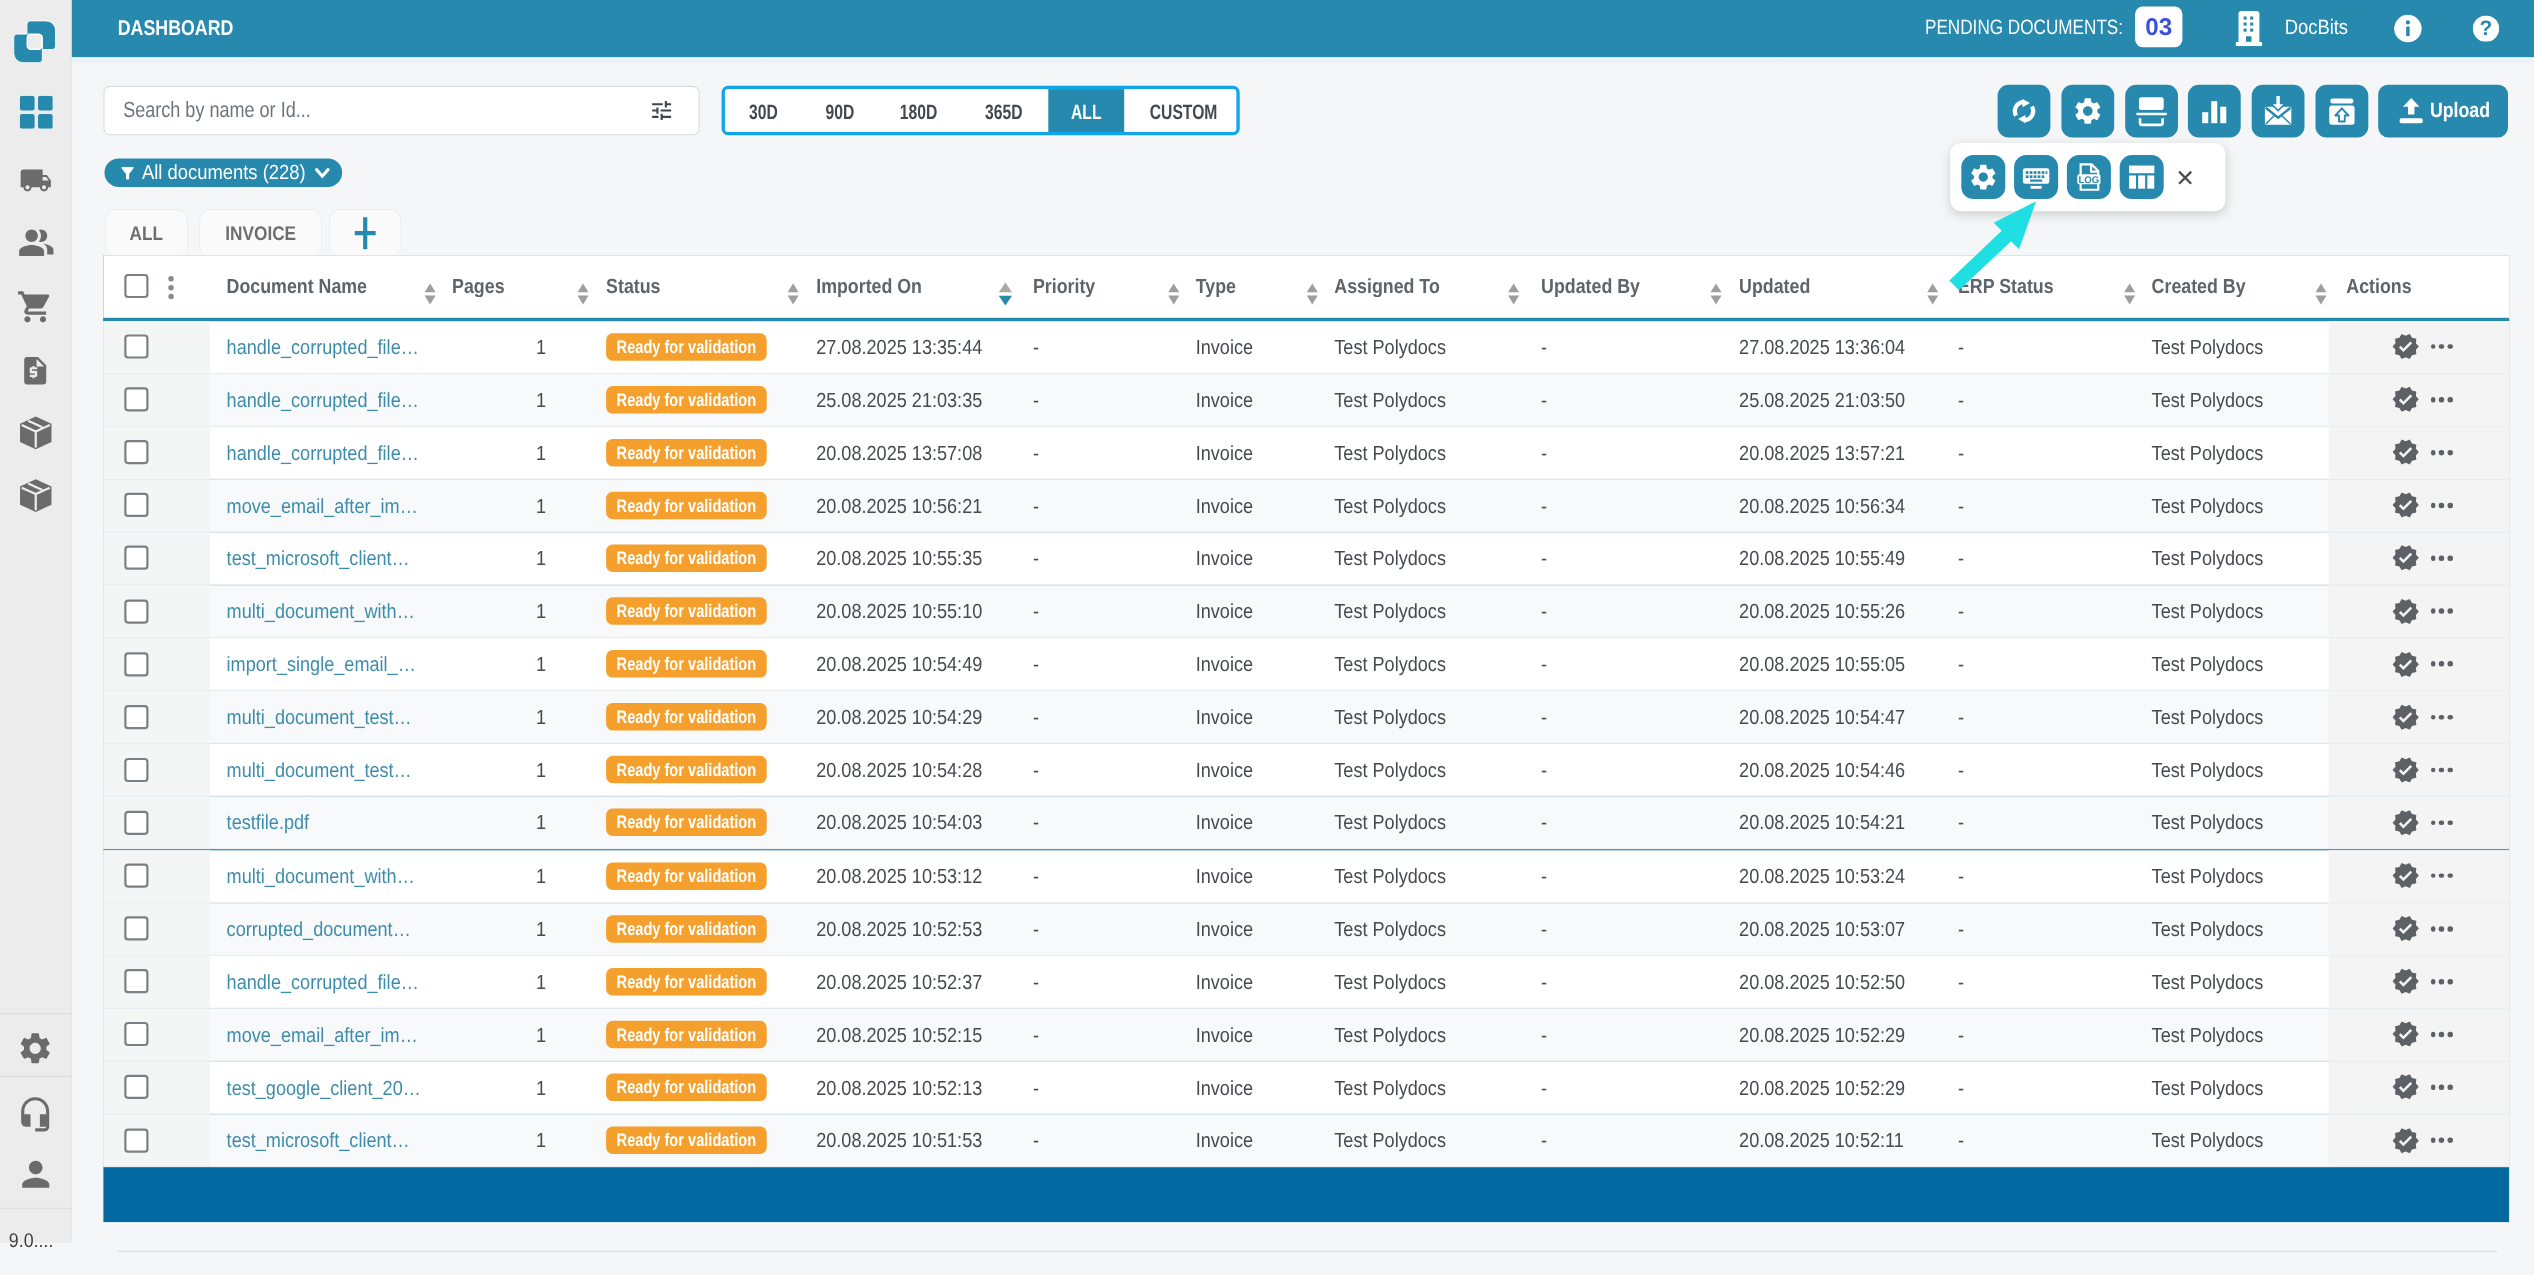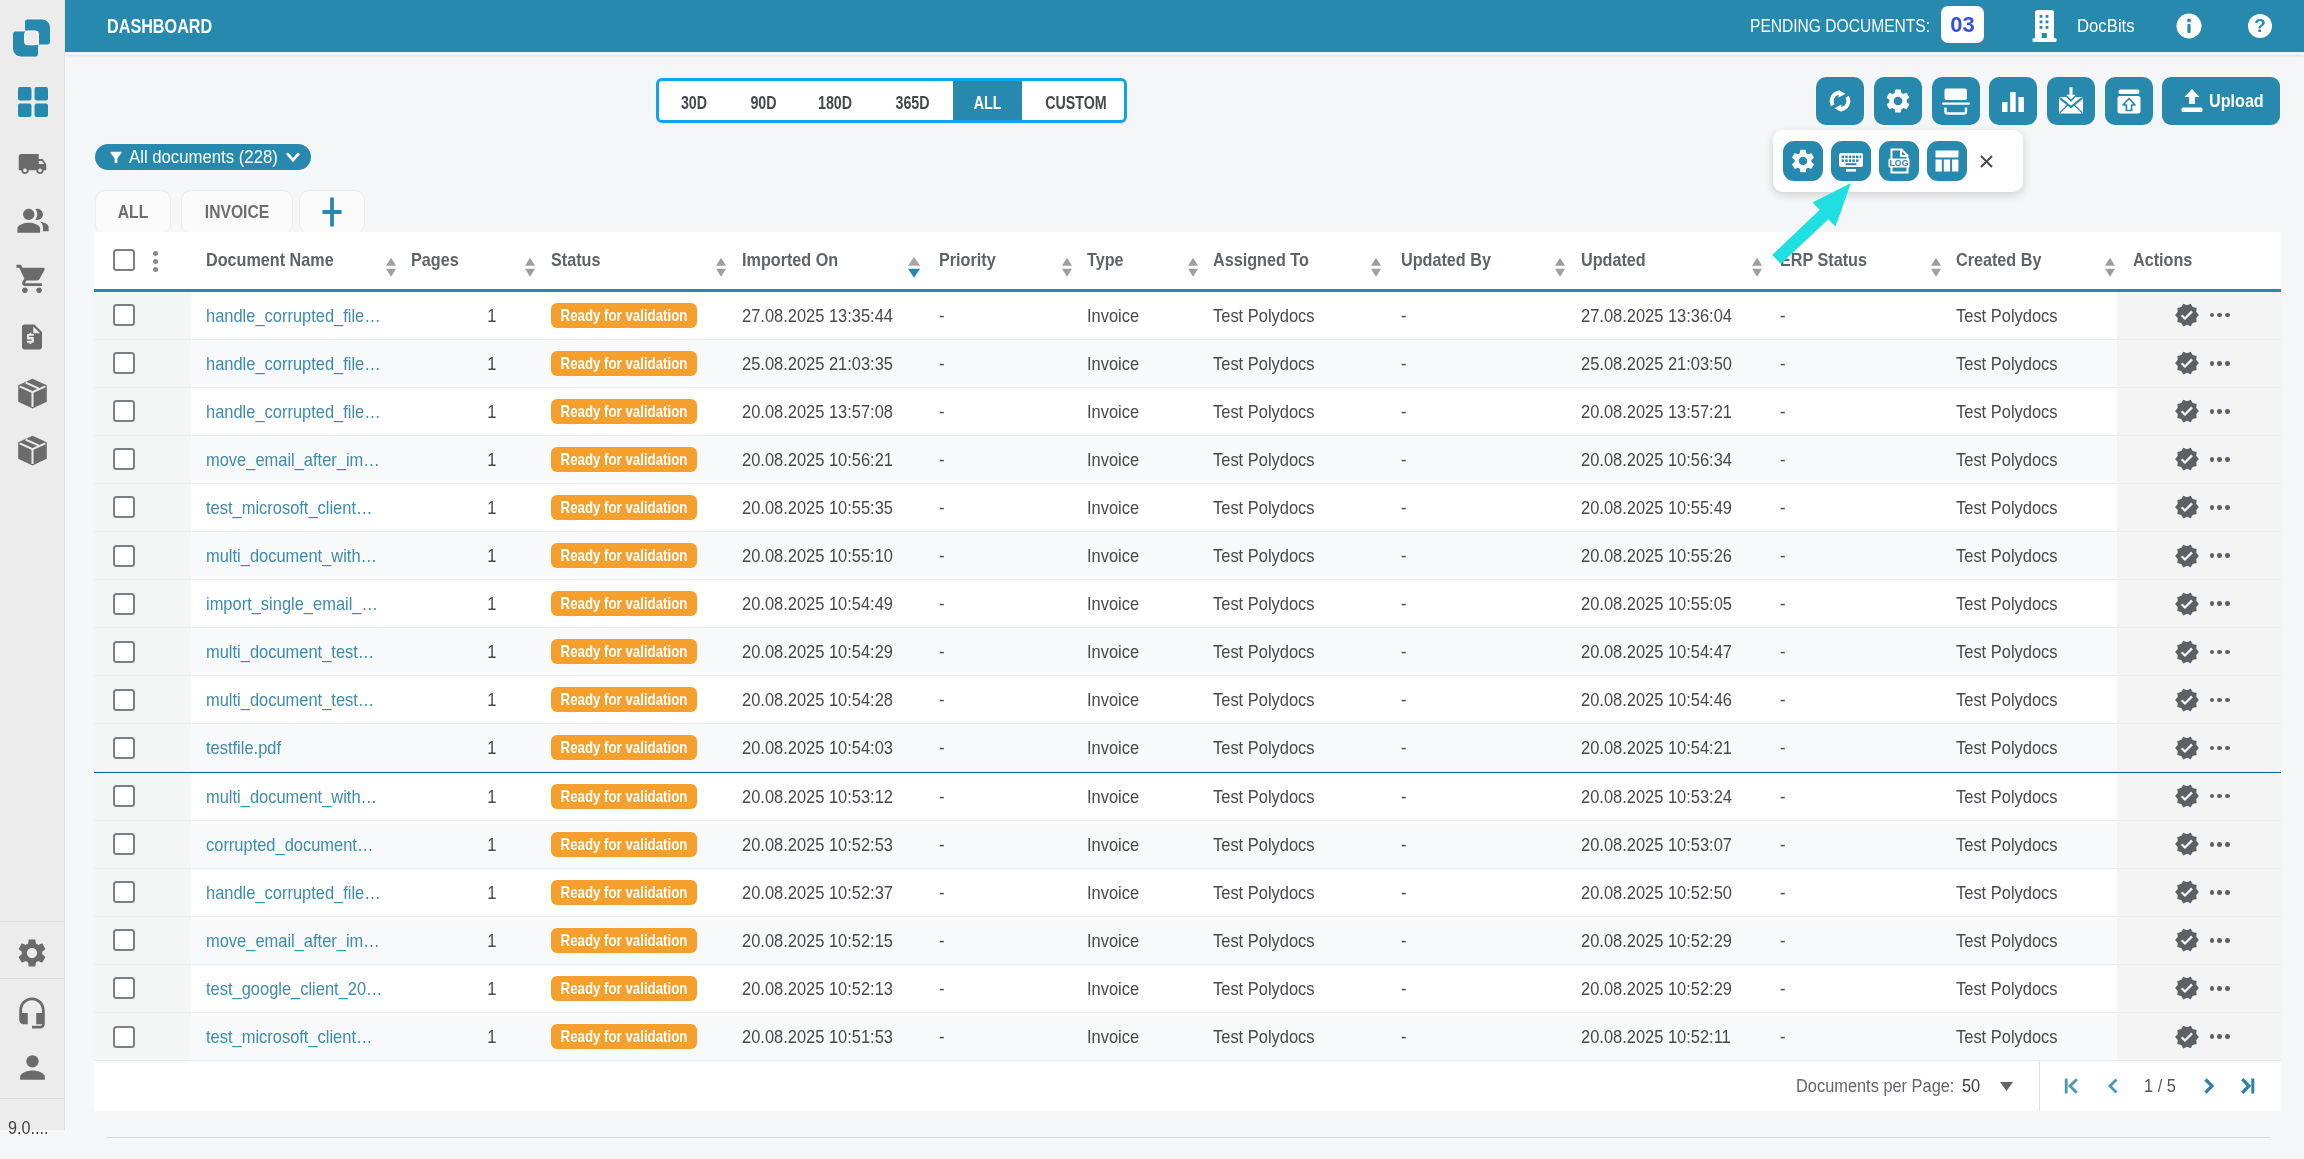--- a/index.html
+++ b/index.html
@@ -152,20 +152,26 @@
     <circle cx="13" cy="13" r="12.5" fill="#fff"></circle>
     <rect x="11.4" y="11" width="3.2" height="9" rx="1" fill="#2789ad"></rect>
     <circle cx="13" cy="7.4" r="1.9" fill="#2789ad"></circle>
   </svg>
   <svg class="abs" style="left:2183px;top:14px" width="24" height="24" viewBox="0 0 24 24">
     <circle cx="12" cy="12" r="12" fill="#fff"></circle>
     <text x="12" y="18" text-anchor="middle" font-family="Liberation Sans" font-size="19" font-weight="bold" fill="#2789ad">?</text>
   </svg>
 </div>
 
+<div id="search">
+  <span class="ph">Search by name or Id...</span>
+  <svg class="abs" style="right:22px;top:10px" width="23" height="23" viewBox="0 0 24 24">
+        <path fill="#3f4548" d="M3 17v2h6v-2H3zM3 5v2h10V5H3zm10 16v-2h8v-2h-8v-2h-2v6h2zM7 9v2H3v2h4v2h2V9H7zm14 4v-2H11v2h10zm-6-4h2V7h4V5h-4V3h-2v6z"></path>
+      </svg>
+</div>
 
 <div id="range">
   <div class="rb" style="width:70px">
         <span>30D</span>
       </div>
   <div class="rb" style="width:69px">
         <span>90D</span>
       </div>
   <div class="rb" style="width:74px">
         <span>180D</span>
@@ -781,40 +787,17 @@
 <div class="cell" style="left:1862px">Test Polydocs</div>
 <svg class="seal" style="left:2080px" width="26" height="26" viewBox="0 0 24 24">
           <path fill="#5d6165" d="M23 12l-2.44-2.79.34-3.69-3.61-.82-1.89-3.2L12 2.96 8.6 1.5 6.71 4.69 3.1 5.5l.34 3.7L1 12l2.44 2.79-.34 3.7 3.61.82L8.6 22.5l3.4-1.47 3.4 1.46 1.89-3.19 3.61-.82-.34-3.69L23 12zm-12.91 4.72l-3.8-3.81 1.48-1.48 2.32 2.33 5.85-5.87 1.48 1.48-7.33 7.35z"></path>
         </svg>
 <div class="ddots" style="left:2115.5px">
           <i></i>
           <i></i>
           <i></i>
         </div>
 </div>
-  <div id="pagi">
-    <span class="lbl" style="left:1702px">Documents per Page:</span>
-    <span class="lbl" style="left:1868px;color:#393d40">50</span>
-    <svg class="abs" style="left:1906px;top:21px" width="13" height="9" viewBox="0 0 13 9">
-          <path d="M0 0 h13 L6.5 9 z" fill="#606468"></path>
-        </svg>
-    <div class="divider"></div>
-    <svg class="abs" style="left:1964px;top:12px" width="26" height="26" viewBox="0 0 26 26">
-          <path d="M8.2 5.5 V20.5" stroke="#4b97b5" stroke-width="2.8"></path>
-          <path d="M18.8 6.2 L12 13 L18.8 19.8" fill="none" stroke="#4b97b5" stroke-width="2.8"></path>
-        </svg>
-    <svg class="abs" style="left:2008px;top:14px" width="22" height="22" viewBox="0 0 22 22">
-          <path d="M14.5 4.5 L8 11 L14.5 17.5" fill="none" stroke="#4b97b5" stroke-width="2.8"></path>
-        </svg>
-    <span class="lbl" style="left:2050px;color:#545759">1 / 5</span>
-    <svg class="abs" style="left:2104px;top:14px" width="22" height="22" viewBox="0 0 22 22">
-          <path d="M7.5 4.5 L14 11 L7.5 17.5" fill="none" stroke="#2f83a8" stroke-width="3.2"></path>
-        </svg>
-    <svg class="abs" style="left:2141px;top:12px" width="26" height="26" viewBox="0 0 26 26">
-          <path d="M17.8 5.5 V20.5" stroke="#2f83a8" stroke-width="3"></path>
-          <path d="M7.2 6.2 L14 13 L7.2 19.8" fill="none" stroke="#2f83a8" stroke-width="3.2"></path>
-        </svg>
-  </div>
 </div>
 
 <div id="bottomline"></div>
 
 </div>
 
 </body></html>

